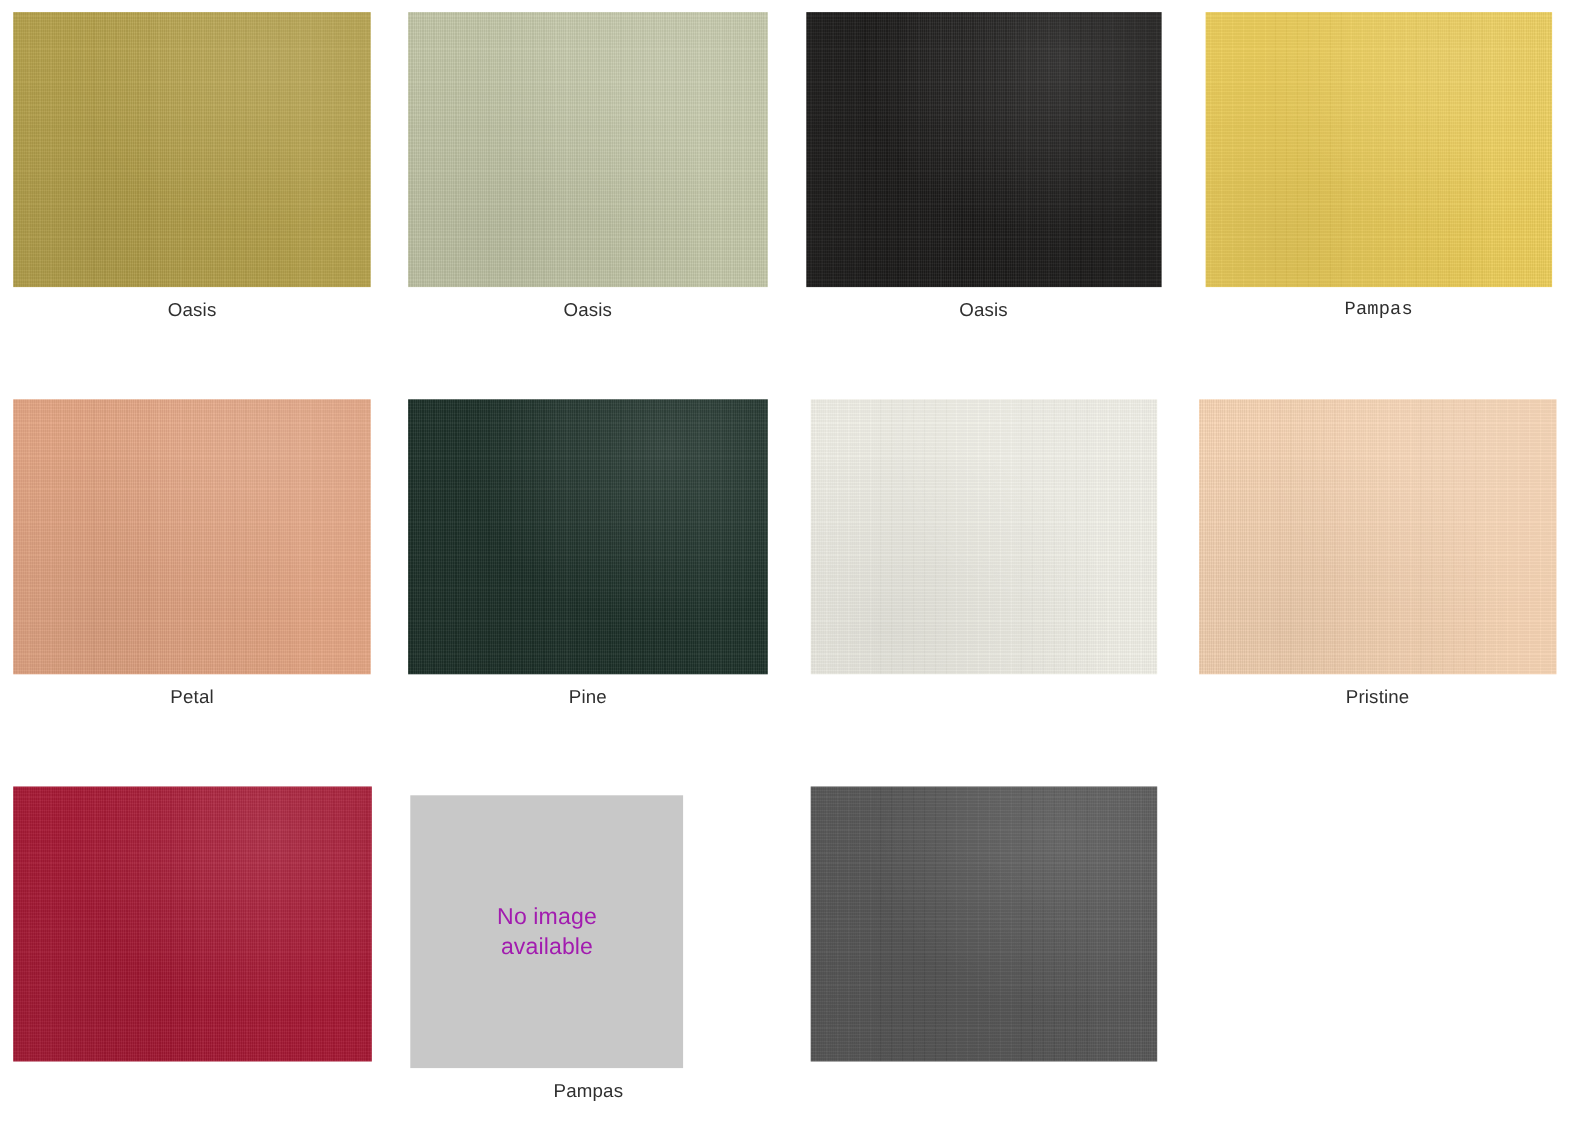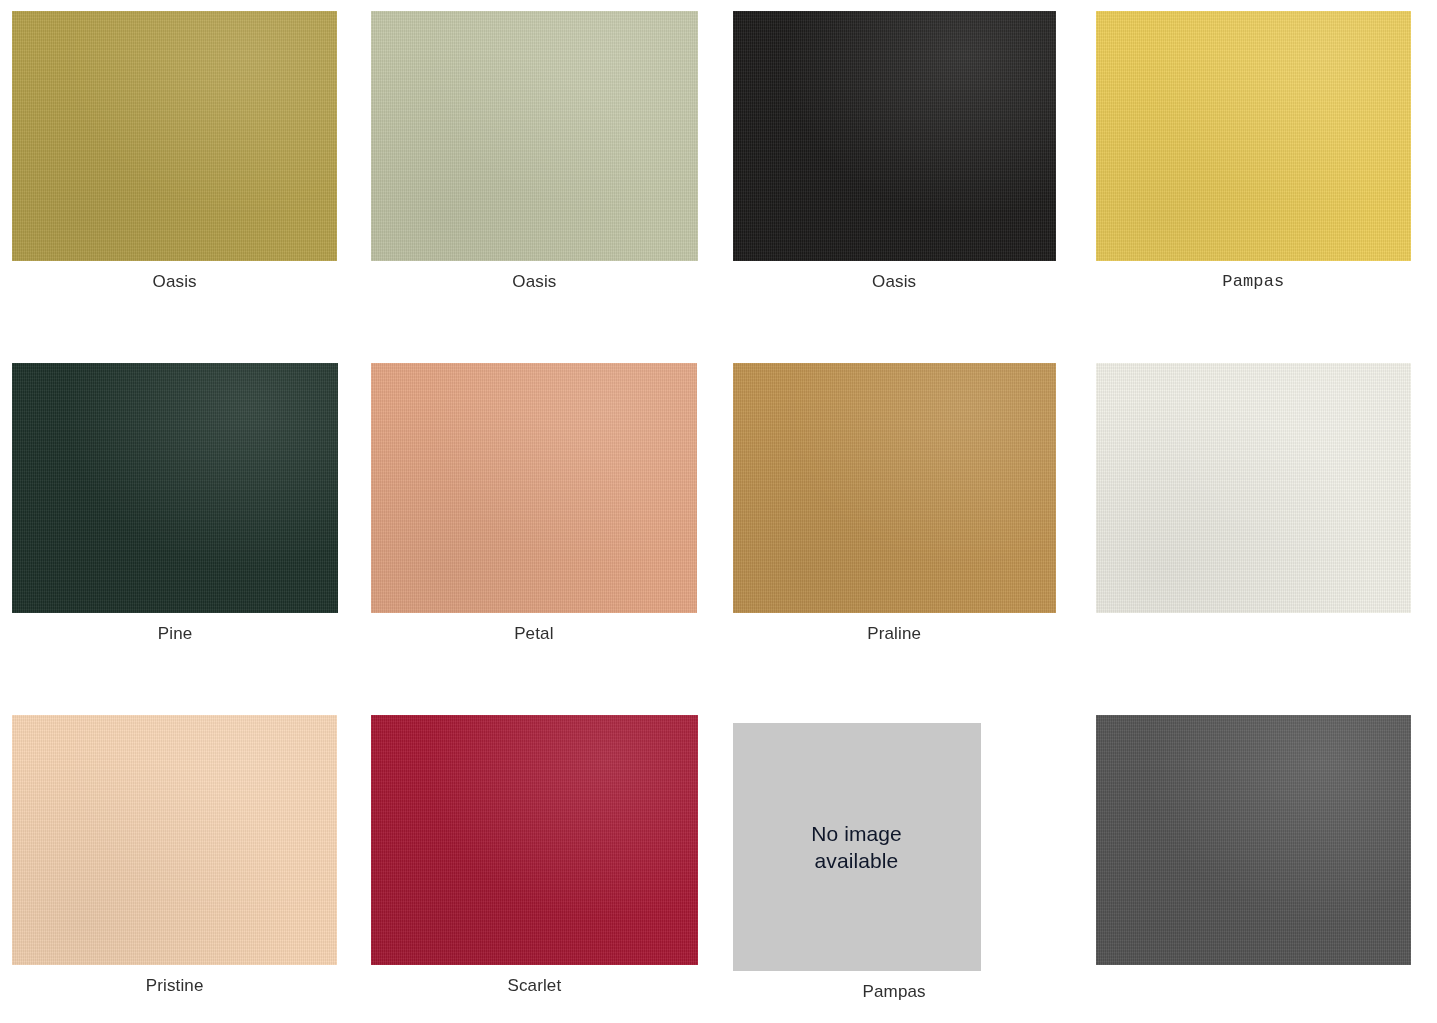--- a/index.html
+++ b/index.html
@@ -84,21 +84,21 @@
     height: 248px;
     margin-top: 19px;
     display: flex;
     align-items: center;
     justify-content: center;
   }
   .placeholder-text {
     font-size: 21px;
     line-height: 1.30;
     text-align: center;
-    color: #0f172a;
+    color: #a21caf;
     letter-spacing: 0.1px;
   }
 
   .swatch-label {
     margin-top: 11px;
     font-size: 17px;
     line-height: 1.2;
     color: #2f2f2f;
     text-align: center;
     letter-spacing: 0.15px;
@@ -118,42 +118,37 @@
       <div class="swatch-label">Oasis</div>
     </div>
     <div class="swatch-cell col-2">
       <div class="swatch-chip textured" style="background-color: rgb(28, 27, 26);"></div>
       <div class="swatch-label">Oasis</div>
     </div>
     <div class="swatch-cell col-3">
       <div class="swatch-chip textured" style="background-color: rgb(236, 205, 88);"></div>
       <div class="swatch-label">Pampas</div>
     </div>
-    <div class="swatch-cell col-1">
-      <div class="swatch-chip textured" style="background-color: rgb(29, 49, 41);"></div>
-      <div class="swatch-label">Pine</div>
-    </div>
     <div class="swatch-cell col-0">
       <div class="swatch-chip textured" style="background-color: rgb(228, 165, 131);"></div>
       <div class="swatch-label">Petal</div>
     </div>
-    <div class="swatch-cell col-2">
-      <div class="swatch-chip textured" style="background-color: rgb(192, 147, 79);"></div>
-      <div class="swatch-label">Praline</div>
+    <div class="swatch-cell col-1">
+      <div class="swatch-chip textured" style="background-color: rgb(29, 49, 41);"></div>
+      <div class="swatch-label">Pine</div>
     </div>
     <div class="swatch-cell col-3">
       <div class="swatch-chip textured" style="background-color: rgb(241, 240, 231);"></div>
     </div>
     <div class="swatch-cell col-0">
       <div class="swatch-chip textured" style="background-color: rgb(248, 213, 180);"></div>
       <div class="swatch-label">Pristine</div>
     </div>
     <div class="swatch-cell col-1">
       <div class="swatch-chip textured" style="background-color: rgb(166, 23, 51);"></div>
-      <div class="swatch-label">Scarlet</div>
     </div>
     <div class="swatch-cell col-2">
       <div class="swatch-chip placeholder" style="background-color: rgb(200, 200, 200);">
         <div class="placeholder-text"><span>No image</span><br><span>available</span></div>
       </div>
       <div class="swatch-label">Pampas</div>
     </div>
     <div class="swatch-cell col-3">
       <div class="swatch-chip textured" style="background-color: rgb(85, 85, 85);"></div>
     </div>

